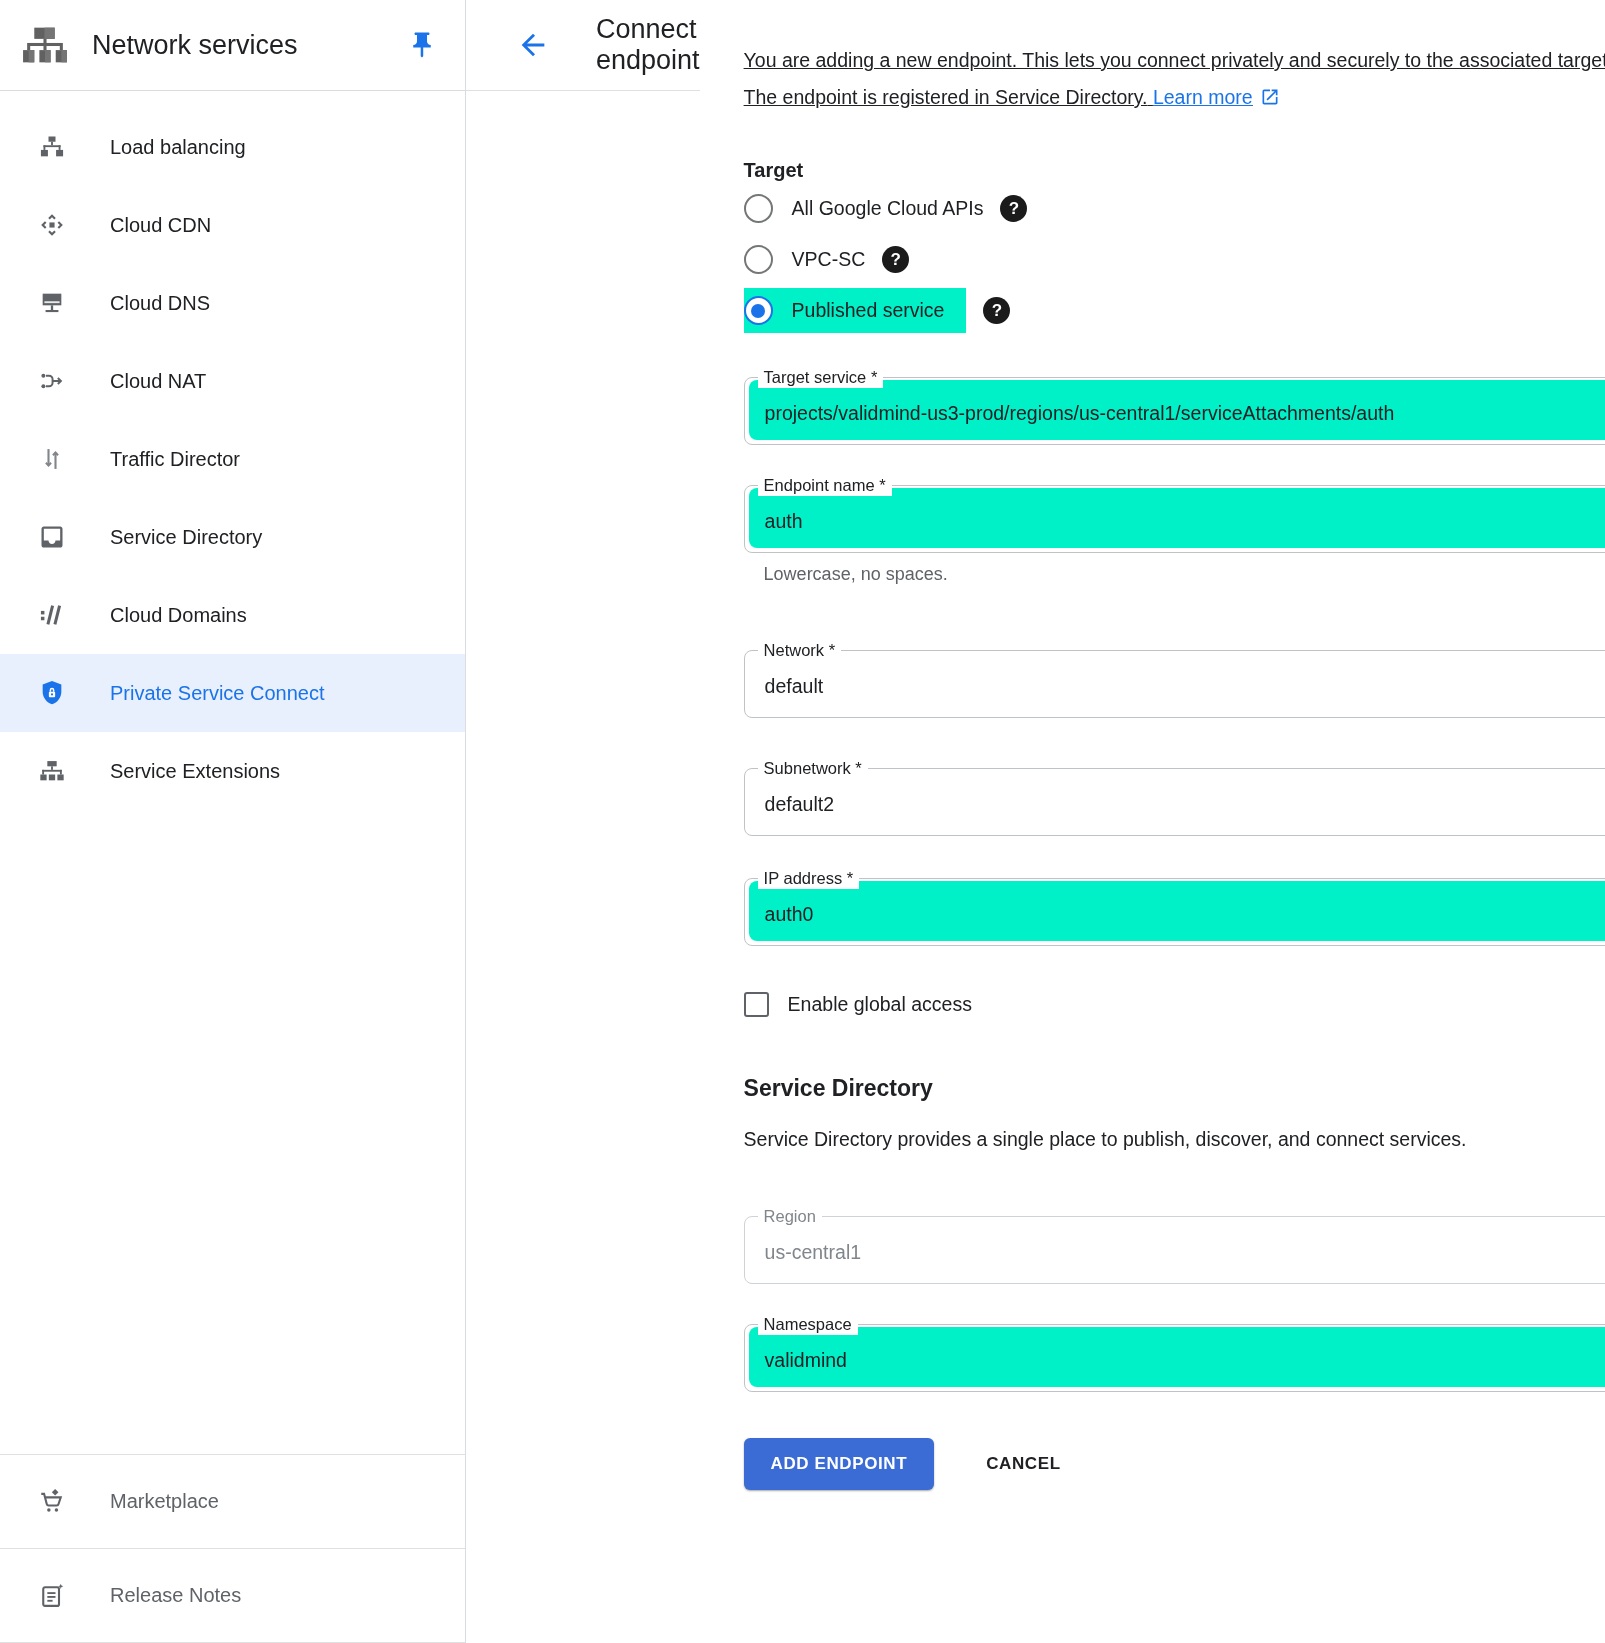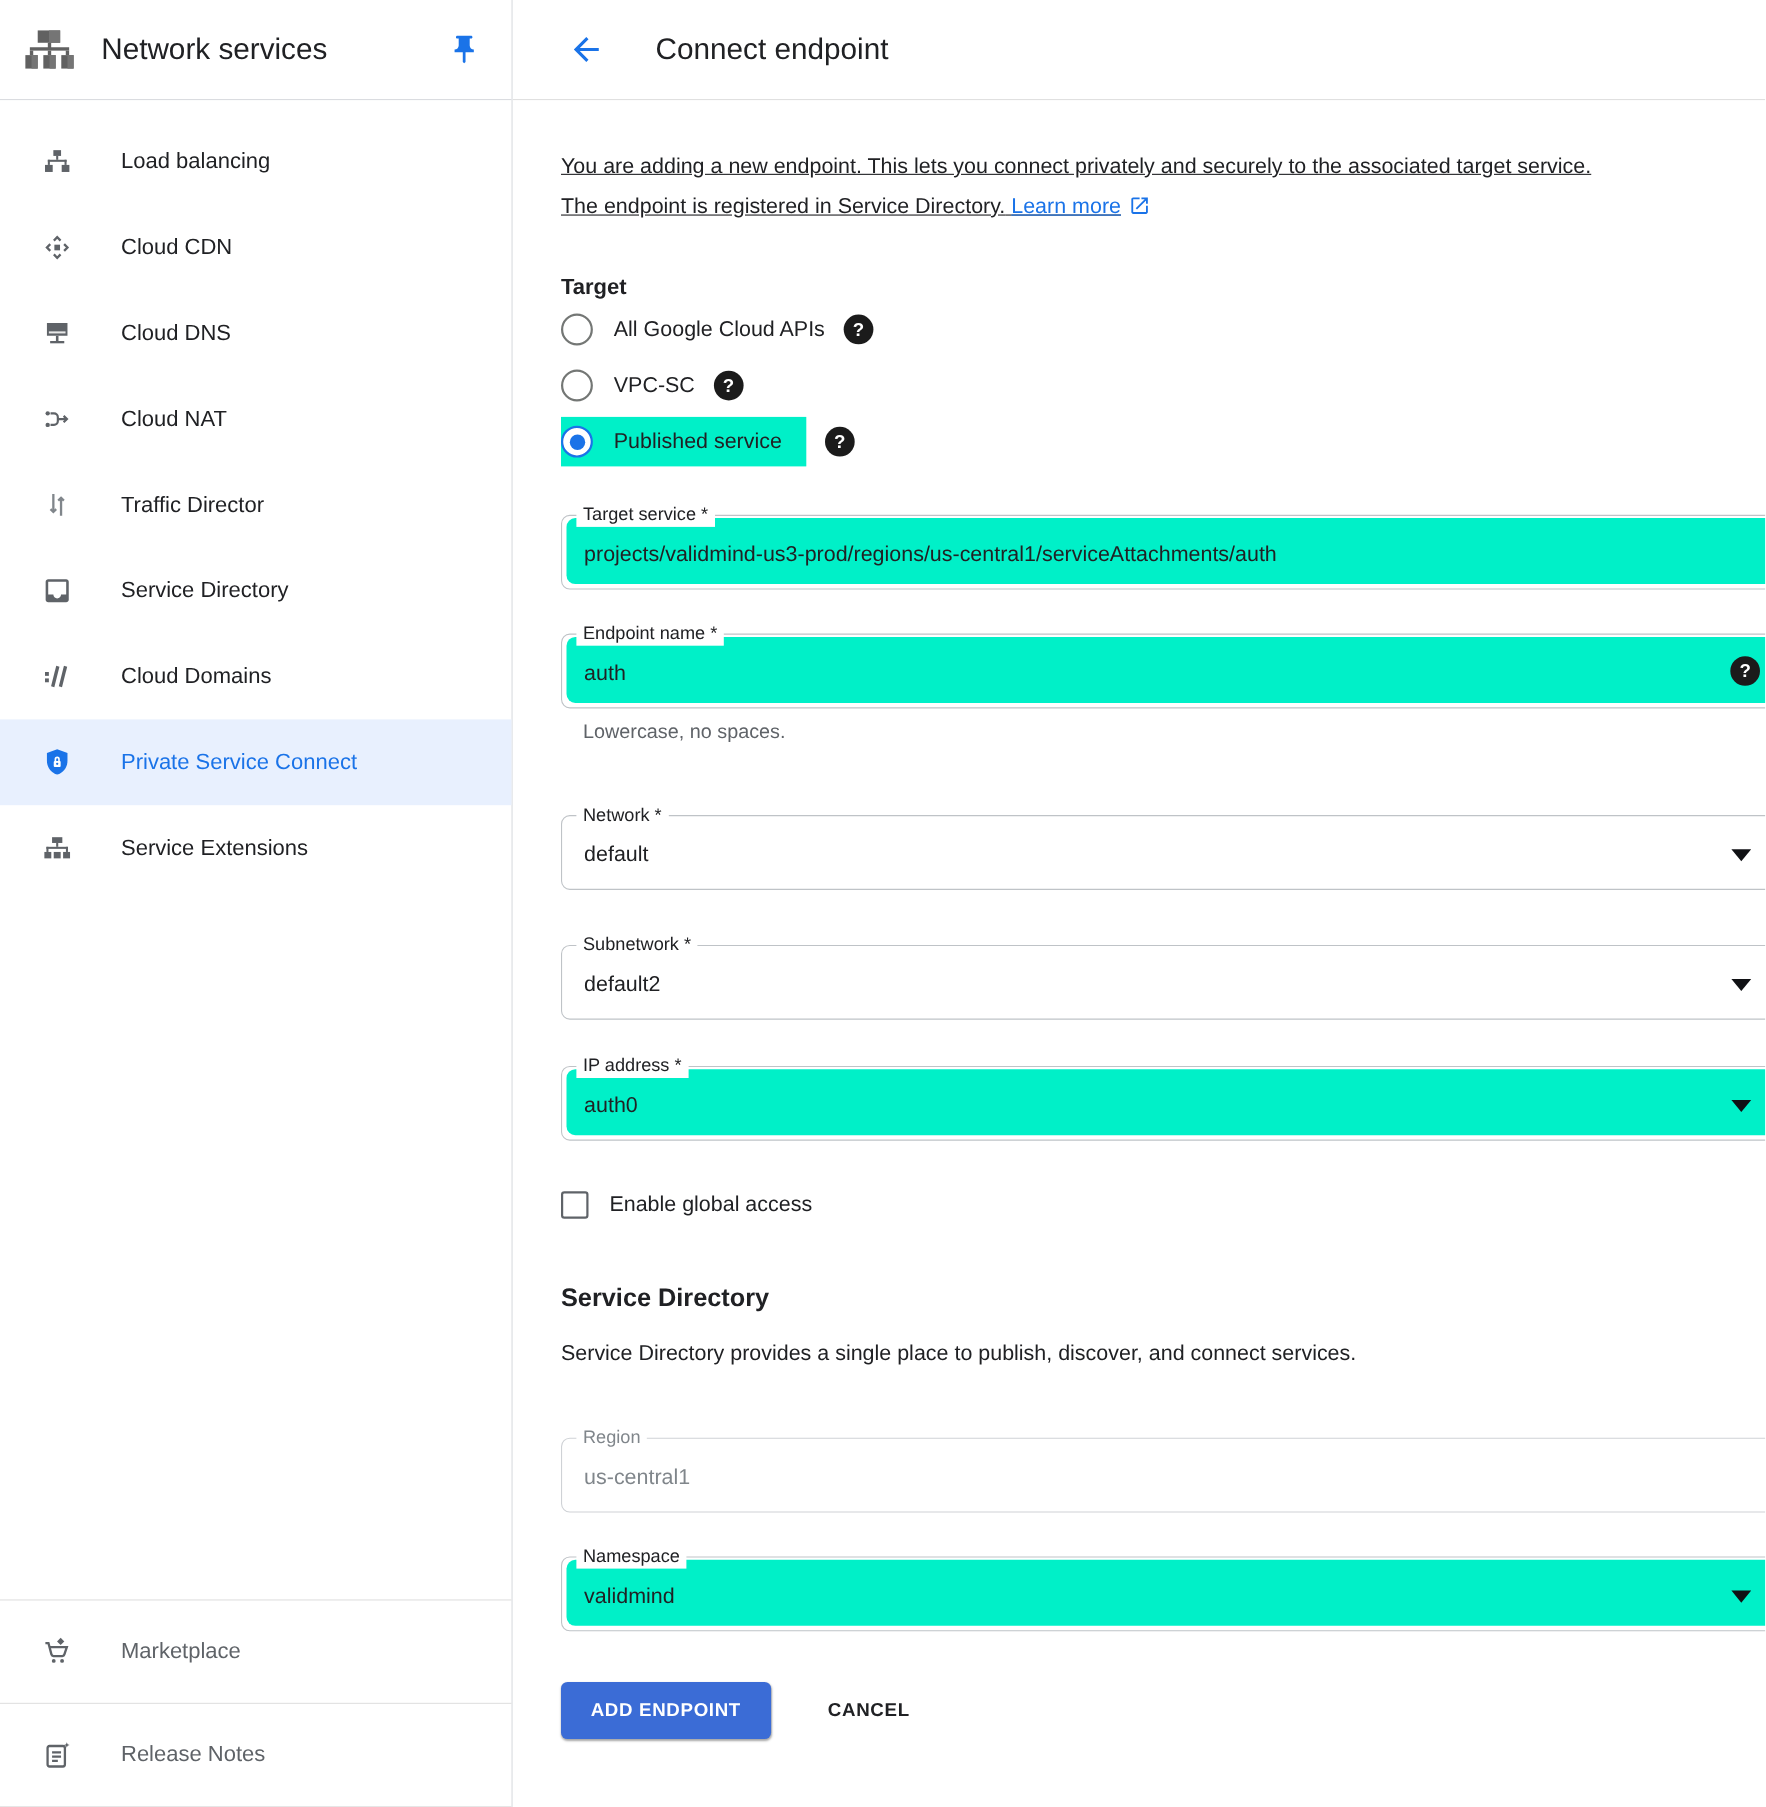--- a/index.html
+++ b/index.html
@@ -28,21 +28,21 @@
   .nav-item{height:78px;display:flex;align-items:center;padding-left:38px;cursor:pointer;}
   .nav-icon{width:28px;height:28px;display:flex;align-items:center;justify-content:center;margin-right:44px;flex:none;}
   .nav-label{font-size:20px;color:var(--ink);white-space:nowrap;}
   .nav-item.selected{background:var(--sel-bg);}
   .nav-item.selected .nav-label{color:var(--accent);}
   .sb-bottom{border-top:1px solid var(--line);}
   .sb-bottom .nav-item{height:94px;border-bottom:1px solid var(--line);}
   .sb-bottom .nav-label{color:var(--gray);}
 
   
-  .main{flex:1;display:flex;flex-direction:column;overflow:hidden;}
+  .main{flex:1;display:flex;overflow:hidden;}
   .main-header{height:91px;min-height:91px;border-bottom:1px solid var(--line);display:flex;align-items:center;padding-left:50px;}
   .back-btn{background:none;border:none;padding:0;cursor:pointer;display:flex;margin-right:46px;}
   .main-title{font-size:27px;color:var(--ink);}
   .content{padding:42px 0 0 44px;width:1110px;}
 
   .intro{font-size:19.5px;line-height:37px;color:var(--ink);max-width:962px;margin:0;text-decoration:underline;}
   .link{color:var(--accent);text-decoration:underline;cursor:pointer;white-space:nowrap;}
   .ext-icon{display:inline-block;vertical-align:-3px;margin-left:7px;}
 
   .section-label{font-weight:bold;font-size:20px;color:var(--ink);margin-top:40px;}

